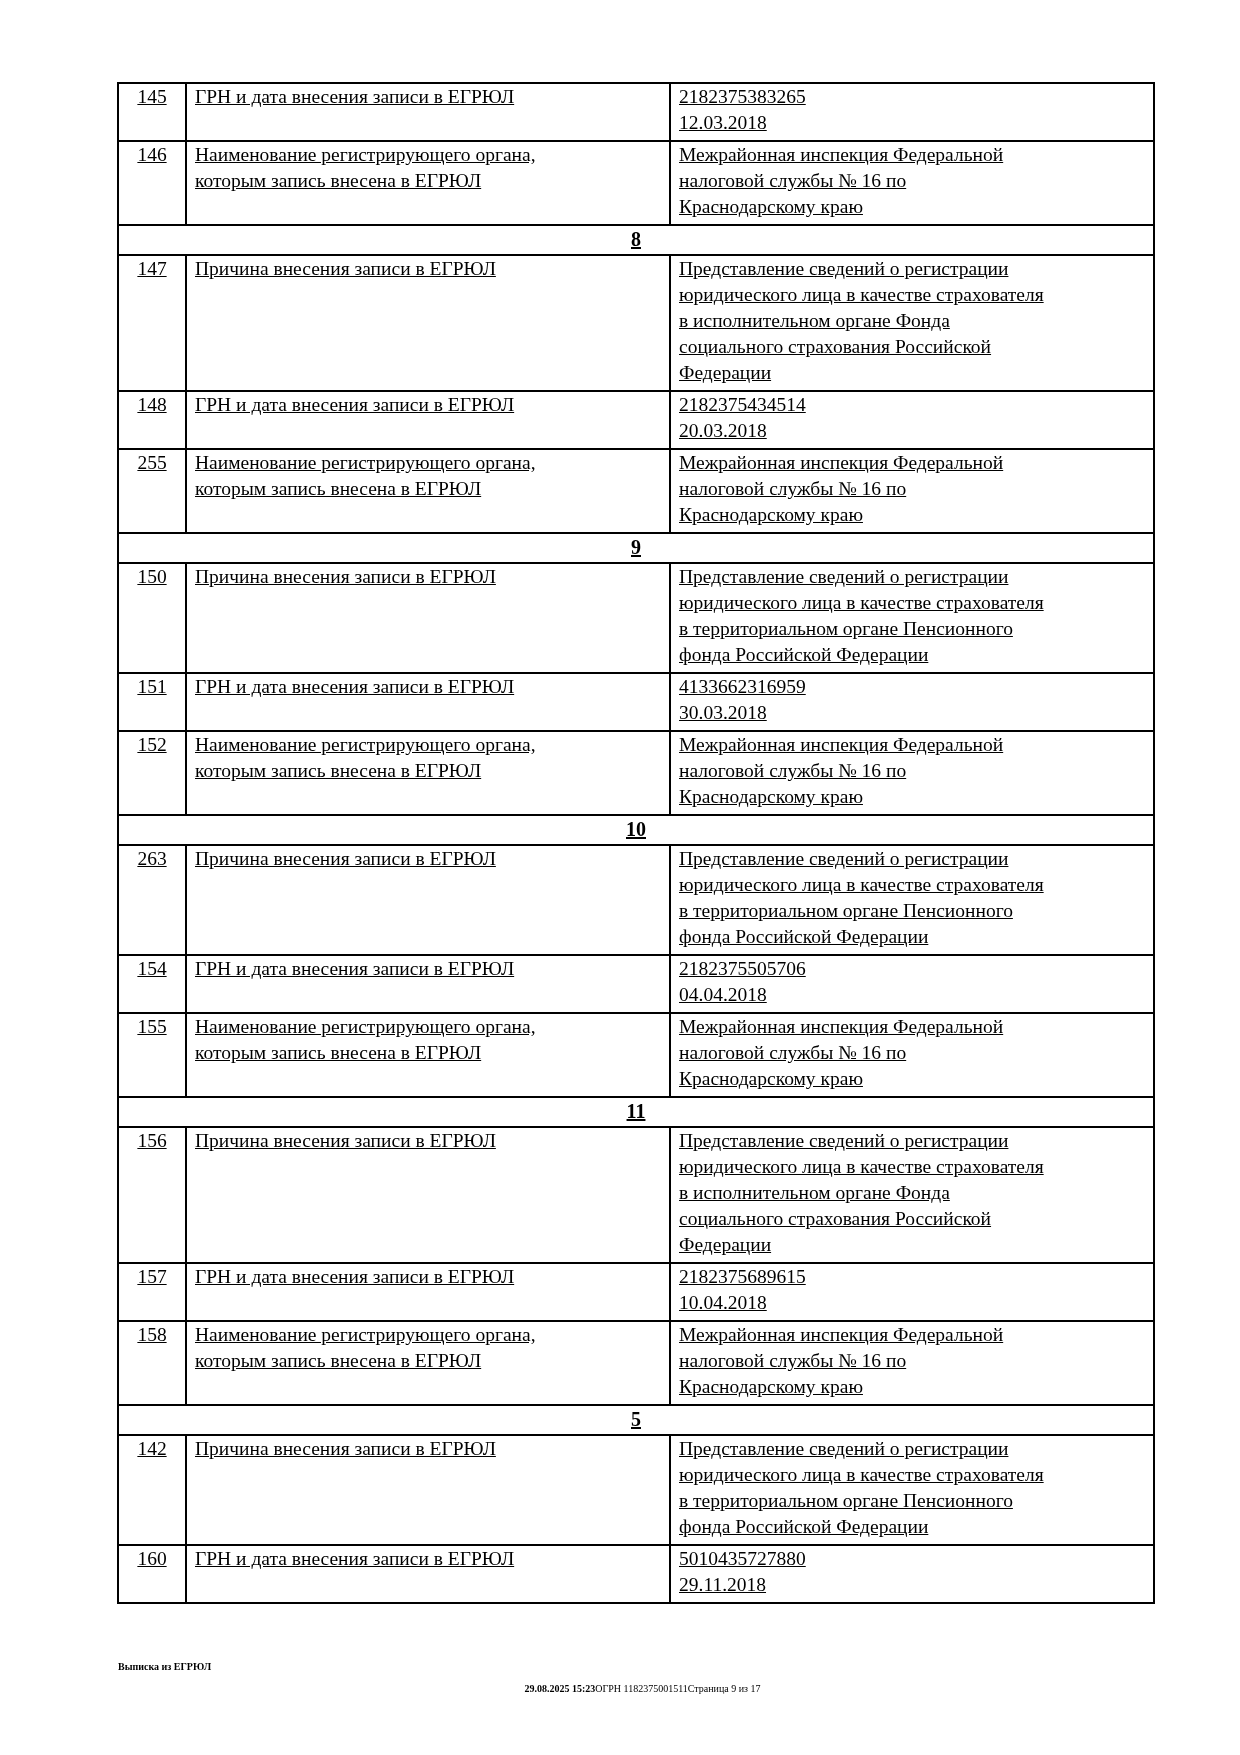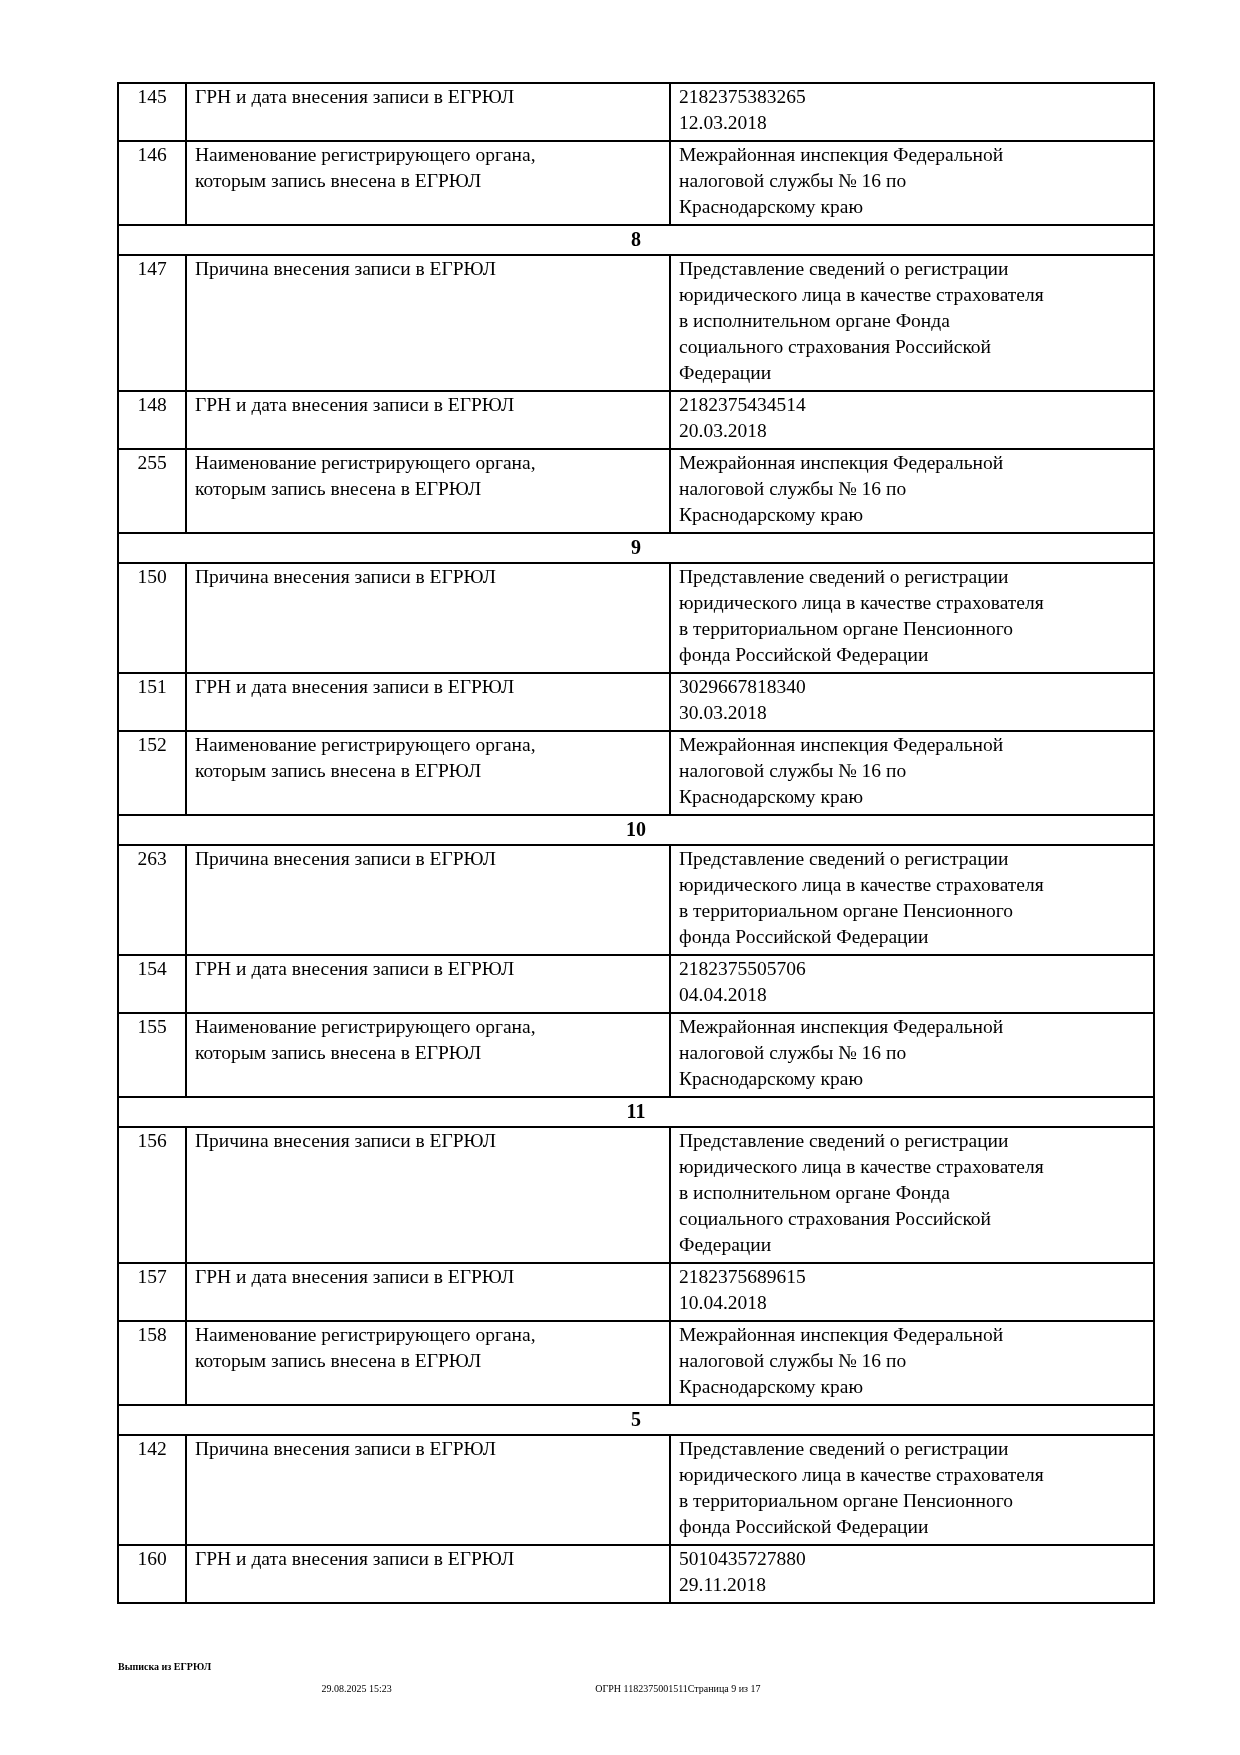--- a/index.html
+++ b/index.html
@@ -23,20 +23,21 @@
     border-collapse: collapse;
     table-layout: fixed;
   }
   .page-table td {
     border: 2px solid #000000;
     vertical-align: top;
     font-size: 19.5px;
     line-height: 26px;
     padding: 0 8px 4px 8px;
     word-wrap: break-word;
+    text-decoration: underline;
   }
   .page-table td.num-cell {
     text-align: center;
     padding: 0 2px 4px 2px;
   }
   .page-table td.section-cell {
     text-align: center;
     font-weight: bold;
     padding: 0 0 2px 0;
     font-size: 20px;
@@ -50,21 +51,21 @@
     line-height: 22px;
   }
   .footer-title {
     font-weight: bold;
   }
   .footer-line2 {
     display: grid;
     grid-template-columns: 1fr auto 1fr;
     align-items: baseline;
   }
-  .footer-timestamp { text-align: center; }
+  .footer-timestamp { text-align: right; font-weight: bold; }
   .footer-ogrn { text-align: center; }
   .footer-page { text-align: left; }
 </style>
 </head>
 <body>
 
 <table class="page-table">
   <colgroup>
     <col style="width:68px">
     <col style="width:484px">
@@ -145,21 +146,21 @@
           <div>в территориальном органе Пенсионного</div>
           <div>фонда Российской Федерации</div>
         </td>
       </tr>
       <tr>
         <td class="num-cell">151</td>
         <td class="label-cell">
           <div>ГРН и дата внесения записи в ЕГРЮЛ</div>
         </td>
         <td class="value-cell">
-          <div>3029667818340</div>
+          <div>4133662316959</div>
           <div>30.03.2018</div>
         </td>
       </tr>
       <tr>
         <td class="num-cell">152</td>
         <td class="label-cell">
           <div>Наименование регистрирующего органа,</div>
           <div>которым запись внесена в ЕГРЮЛ</div>
         </td>
         <td class="value-cell">

